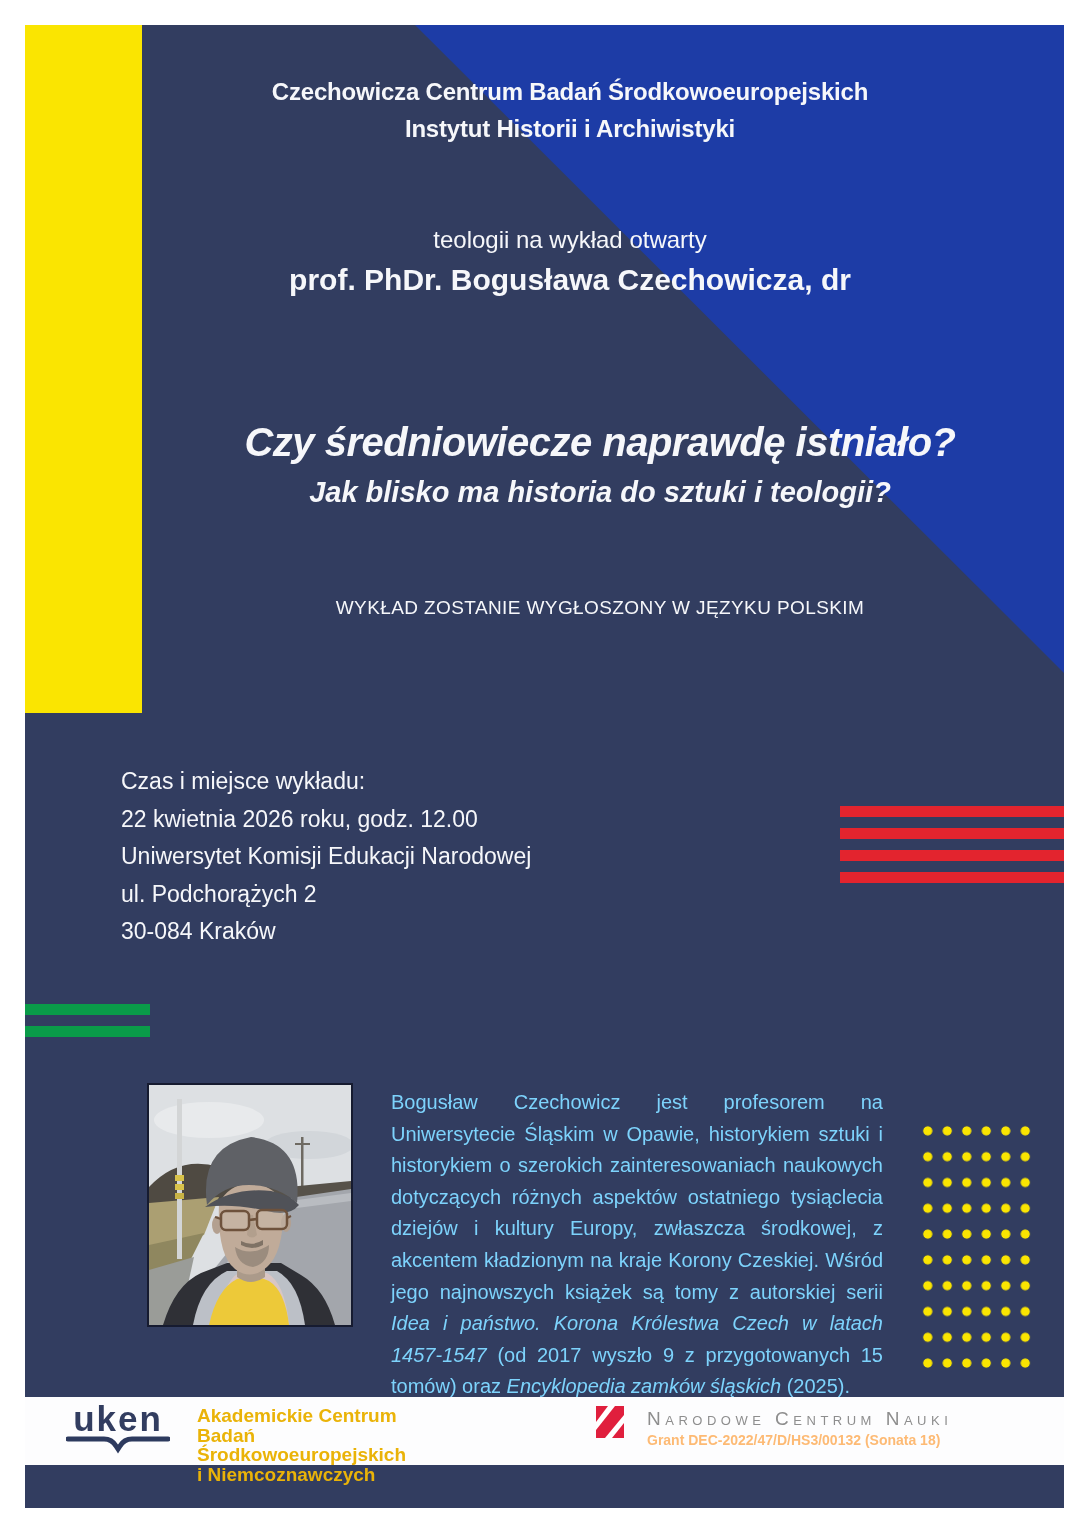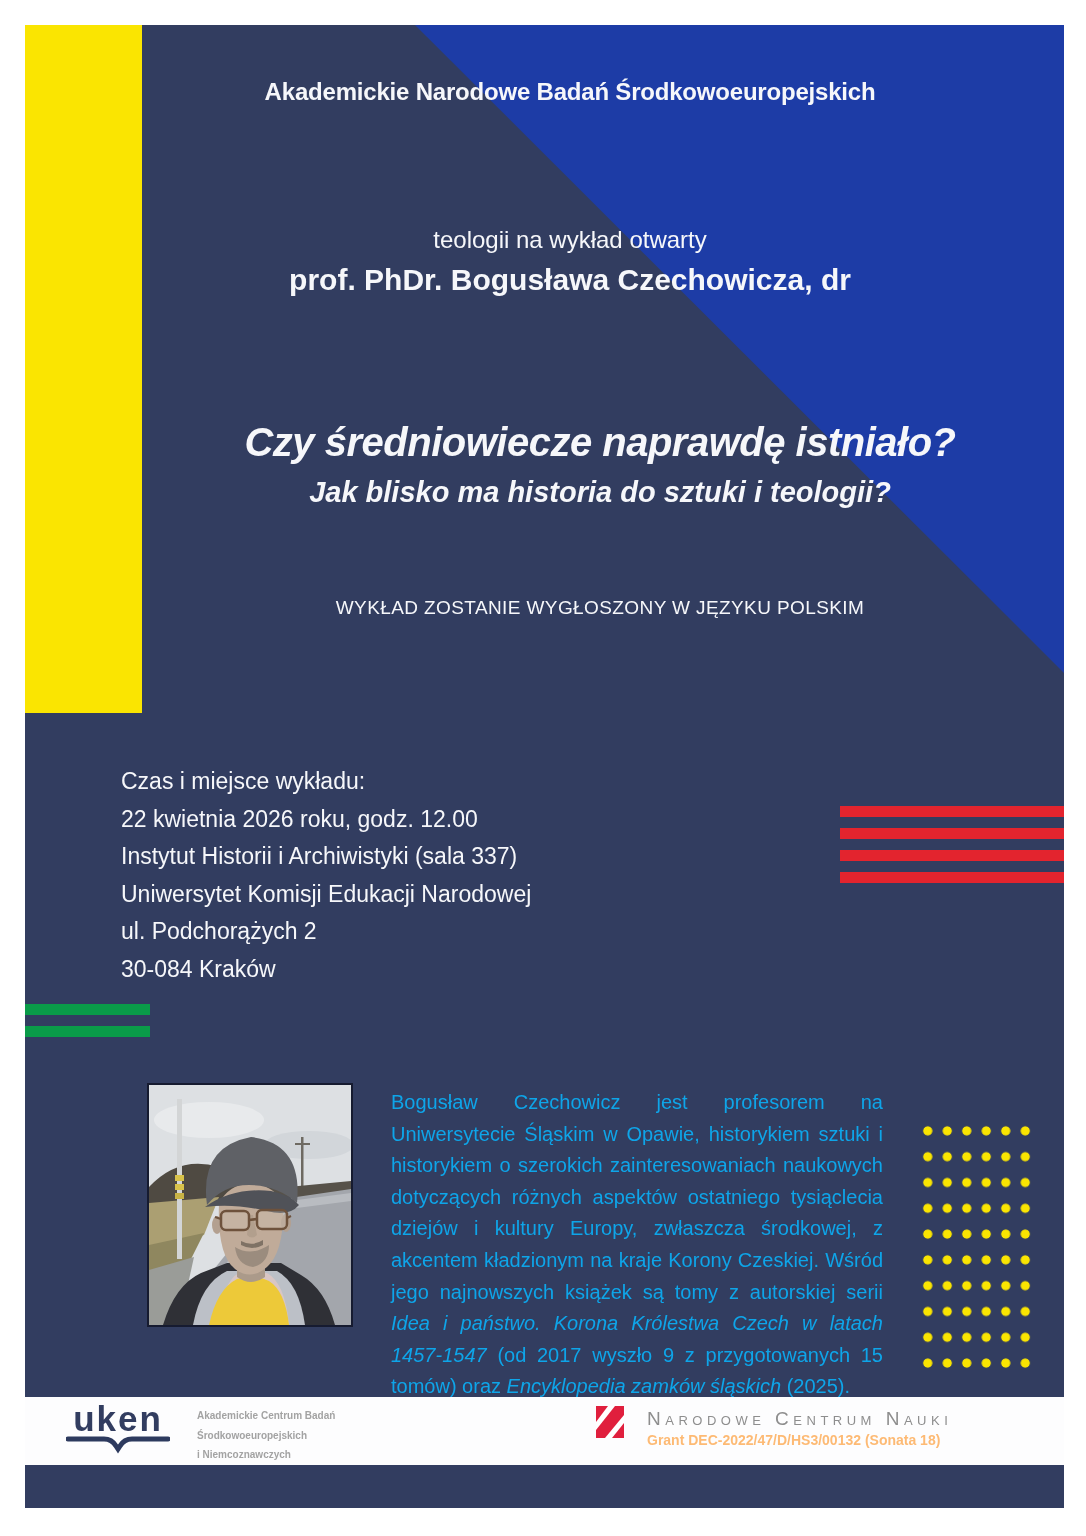--- a/index.html
+++ b/index.html
@@ -45,67 +45,67 @@
     font-size:19px;line-height:24px;letter-spacing:0.4px;}
   .details-block{left:96px;top:738px;width:600px;font-size:23px;line-height:37.5px;}
 
   
   .photo-frame{left:122px;top:1058px;width:206px;height:244px;
     border:2px solid #161b30;background:#dde0e3;}
   .photo-frame svg{display:block;width:100%;height:100%;}
 
   
   .bio-block{left:366px;top:1062px;width:492px;font-size:20px;line-height:31.6px;
-    text-align:justify;color:#0ea5e9;}
+    text-align:justify;color:#7dd3fc;}
   .bio-block .it{font-style:italic;}
 
   
   .footer-white{left:0;top:1372px;width:1039px;height:68px;background:#fdfdfe;}
   .footer-bar{left:0;top:1440px;width:1039px;height:43px;background:var(--navy);}
   .uken-logo{left:38px;top:1379px;width:110px;text-align:center;color:var(--navy);}
   .uken-word{font-size:35px;line-height:30px;font-weight:bold;letter-spacing:2px;}
   .uken-book{display:block;margin:2px auto 0;}
-  .uken-text{left:172px;top:1381px;width:230px;color:#a3a3a3;
-    font-size:10px;line-height:19.5px;font-weight:bold;}
+  .uken-text{left:172px;top:1381px;width:230px;color:#eab308;
+    font-size:19px;line-height:19.5px;font-weight:bold;}
   .ncn-logo{left:570px;top:1381px;width:30px;height:32px;}
   .ncn-name{left:622px;top:1383px;width:400px;color:var(--gray-text);
     font-size:19px;line-height:22px;font-variant:small-caps;letter-spacing:4.5px;font-weight:normal;}
   .ncn-grant{left:622px;top:1406px;width:400px;color:#fdba74;
     font-size:14px;line-height:18px;font-weight:bold;}
 </style>
 </head>
 <body>
 
 <div class="poster">
 
   <div class="abs yellow-bar"></div>
   <div class="abs blue-triangle"></div>
   <div class="abs red-stripes"></div>
   <div class="abs green-stripes"></div>
   <div class="abs dots-grid"></div>
 
   <header class="abs inst-block txt">
-    <div>Akademickie Narodowe Badań Środkowoeuropejskich</div>
+    <div>Czechowicza Centrum Badań Środkowoeuropejskich</div>
+    <div>Instytut Historii i Archiwistyki</div>
   </header>
 
   <div class="abs invite-block txt">
     <div class="invite-intro">teologii na wykład otwarty</div>
     <div class="invite-speaker">prof. PhDr. Bogusława Czechowicza, dr</div>
   </div>
 
   <div class="abs title-block txt">
     <div class="title-main">Czy średniowiecze naprawdę istniało?</div>
     <div class="title-sub">Jak blisko ma historia do sztuki i teologii?</div>
   </div>
   <div class="abs lang-note txt">WYKŁAD ZOSTANIE WYGŁOSZONY W JĘZYKU POLSKIM</div>
 
   <div class="abs details-block txt">
     <div>Czas i miejsce wykładu:</div>
     <div>22 kwietnia 2026 roku, godz. 12.00</div>
-    <div>Instytut Historii i Archiwistyki (sala 337)</div>
     <div>Uniwersytet Komisji Edukacji Narodowej</div>
     <div>ul. Podchorążych 2</div>
     <div>30-084 Kraków</div>
   </div>
 
   <div class="abs photo-frame">
     <svg viewBox="0 0 202 240" preserveAspectRatio="none">
 
       <rect x="0" y="0" width="202" height="130" fill="#dde0e3"></rect>
       <ellipse cx="60" cy="35" rx="55" ry="18" fill="#e8eaec"></ellipse>

